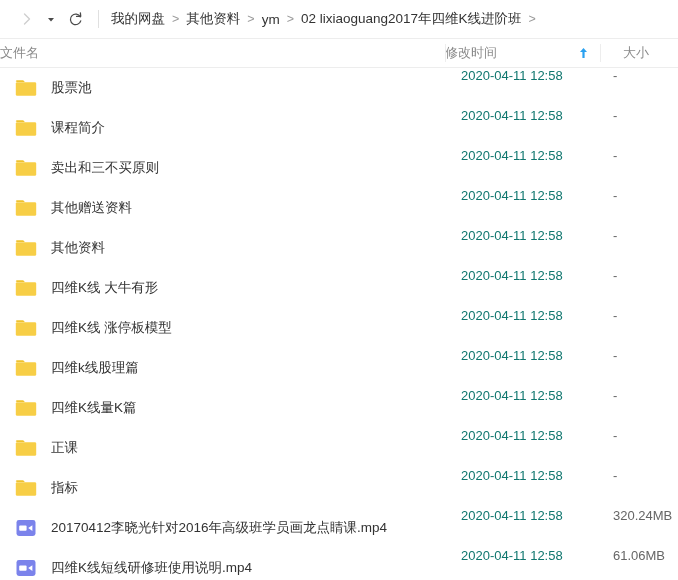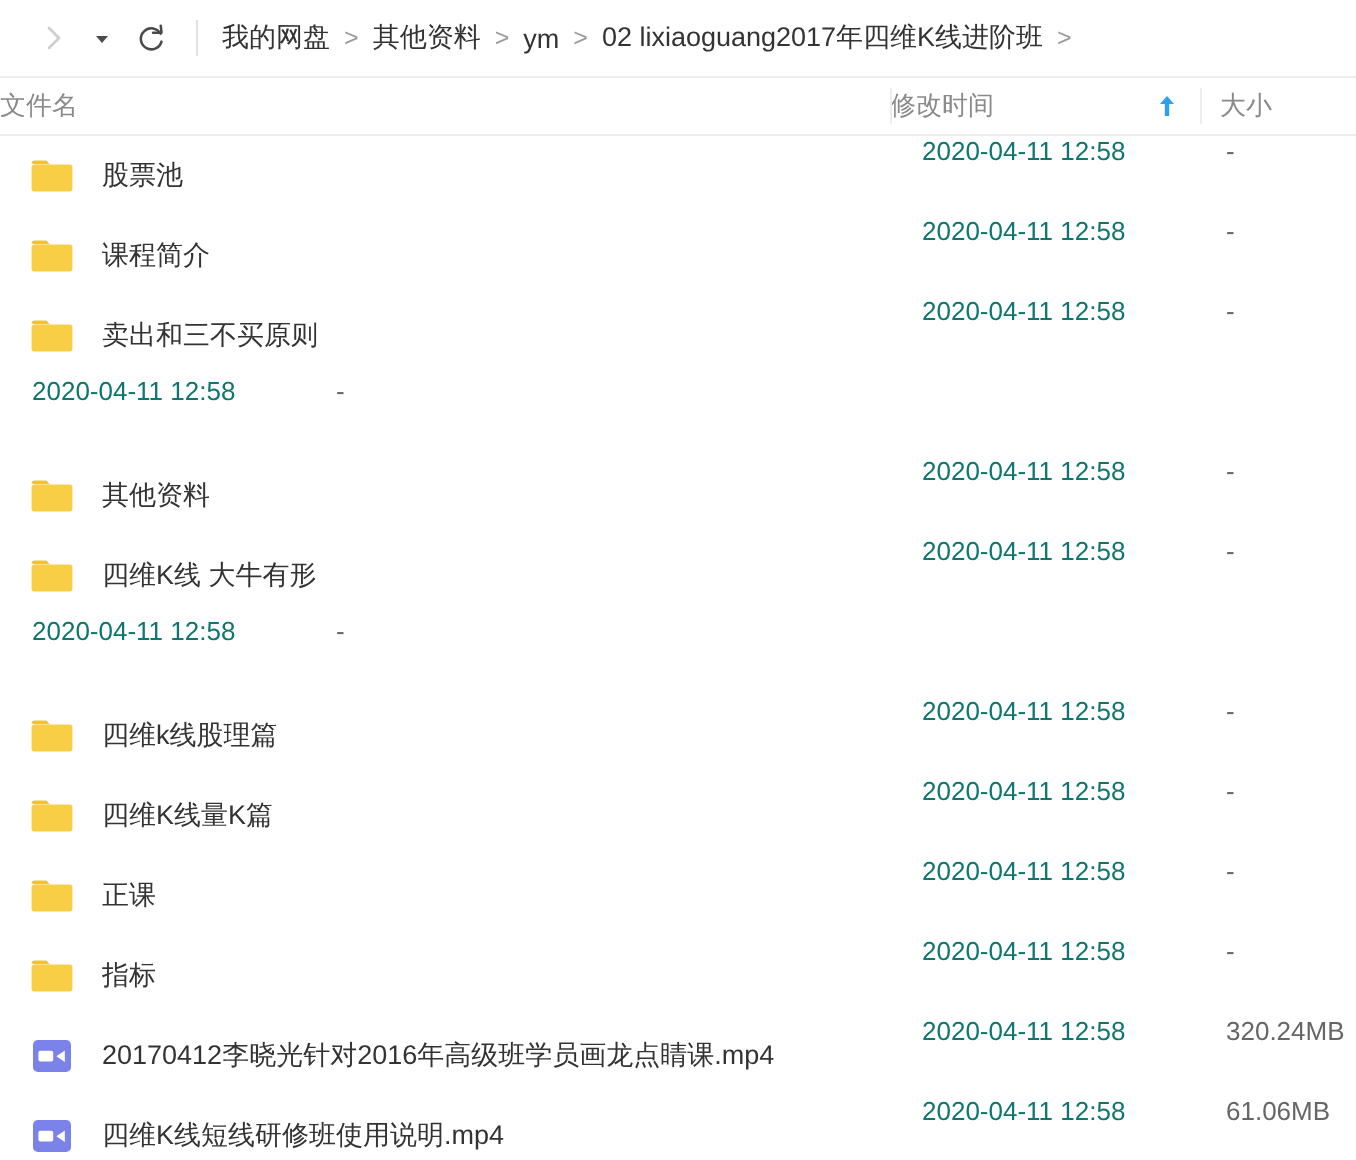--- a/index.html
+++ b/index.html
@@ -97,21 +97,21 @@
   .col-time {
     width: 155px;
     box-sizing: border-box;
     display: flex;
     align-items: center;
     justify-content: space-between;
     cursor: pointer;
   }
   .col-size {
     flex: 1;
-    padding-left: 10px;
+    padding-left: 23px;
     box-sizing: border-box;
     cursor: pointer;
   }
   .sort-arrow {
     margin-right: 12px;
     line-height: 1;
     display: inline-flex;
   }
   .hdr-vline {
     position: absolute;
@@ -279,20 +279,29 @@
             <path d="M0.8 2.6 a1.4 1.4 0 0 1 1.4-1.4 h6.0 l1.7 1.9 H2.2 Z" fill="#f0c32e"></path>
             <rect x="0.8" y="3.2" width="20.4" height="13.6" rx="1.4" fill="#f7ce46"></rect>
           </svg>
         </span>
       <span class="file-name">卖出和三不买原则</span>
     </div>
     <div class="cell-time">2020-04-11 12:58</div>
     <div class="cell-size">-</div>
   </div>
     <div class="file-row">
+    <div class="cell-name">
+      <span class="row-icon">
+          <svg width="22" height="18" viewBox="0 0 22 18">
+            <path d="M0.8 2.6 a1.4 1.4 0 0 1 1.4-1.4 h6.0 l1.7 1.9 H2.2 Z" fill="#f0c32e"></path>
+            <rect x="0.8" y="3.2" width="20.4" height="13.6" rx="1.4" fill="#f7ce46"></rect>
+          </svg>
+        </span>
+      <span class="file-name">其他赠送资料</span>
+    </div>
     <div class="cell-time">2020-04-11 12:58</div>
     <div class="cell-size">-</div>
   </div>
     <div class="file-row">
     <div class="cell-name">
       <span class="row-icon">
           <svg width="22" height="18" viewBox="0 0 22 18">
             <path d="M0.8 2.6 a1.4 1.4 0 0 1 1.4-1.4 h6.0 l1.7 1.9 H2.2 Z" fill="#f0c32e"></path>
             <rect x="0.8" y="3.2" width="20.4" height="13.6" rx="1.4" fill="#f7ce46"></rect>
           </svg>
@@ -309,20 +318,29 @@
             <path d="M0.8 2.6 a1.4 1.4 0 0 1 1.4-1.4 h6.0 l1.7 1.9 H2.2 Z" fill="#f0c32e"></path>
             <rect x="0.8" y="3.2" width="20.4" height="13.6" rx="1.4" fill="#f7ce46"></rect>
           </svg>
         </span>
       <span class="file-name">四维K线 大牛有形</span>
     </div>
     <div class="cell-time">2020-04-11 12:58</div>
     <div class="cell-size">-</div>
   </div>
     <div class="file-row">
+    <div class="cell-name">
+      <span class="row-icon">
+          <svg width="22" height="18" viewBox="0 0 22 18">
+            <path d="M0.8 2.6 a1.4 1.4 0 0 1 1.4-1.4 h6.0 l1.7 1.9 H2.2 Z" fill="#f0c32e"></path>
+            <rect x="0.8" y="3.2" width="20.4" height="13.6" rx="1.4" fill="#f7ce46"></rect>
+          </svg>
+        </span>
+      <span class="file-name">四维K线 涨停板模型</span>
+    </div>
     <div class="cell-time">2020-04-11 12:58</div>
     <div class="cell-size">-</div>
   </div>
     <div class="file-row">
     <div class="cell-name">
       <span class="row-icon">
           <svg width="22" height="18" viewBox="0 0 22 18">
             <path d="M0.8 2.6 a1.4 1.4 0 0 1 1.4-1.4 h6.0 l1.7 1.9 H2.2 Z" fill="#f0c32e"></path>
             <rect x="0.8" y="3.2" width="20.4" height="13.6" rx="1.4" fill="#f7ce46"></rect>
           </svg>

